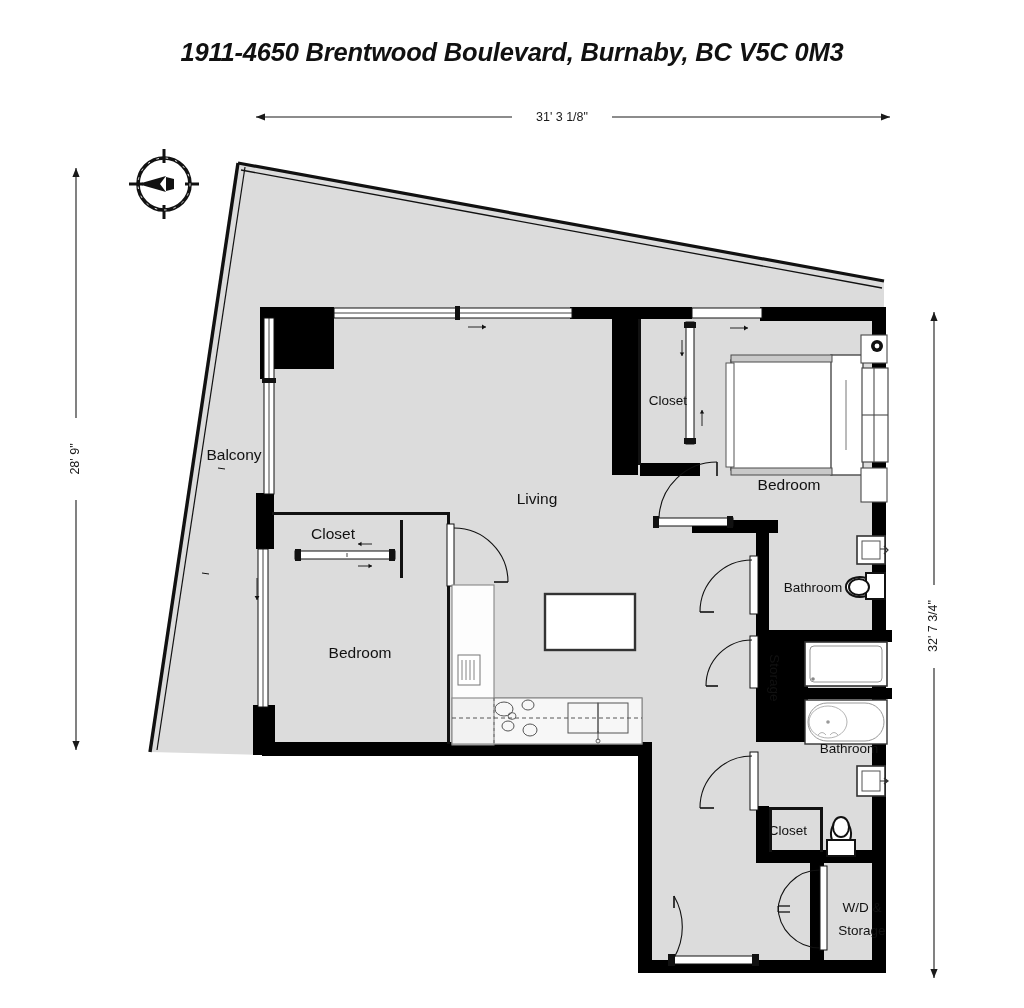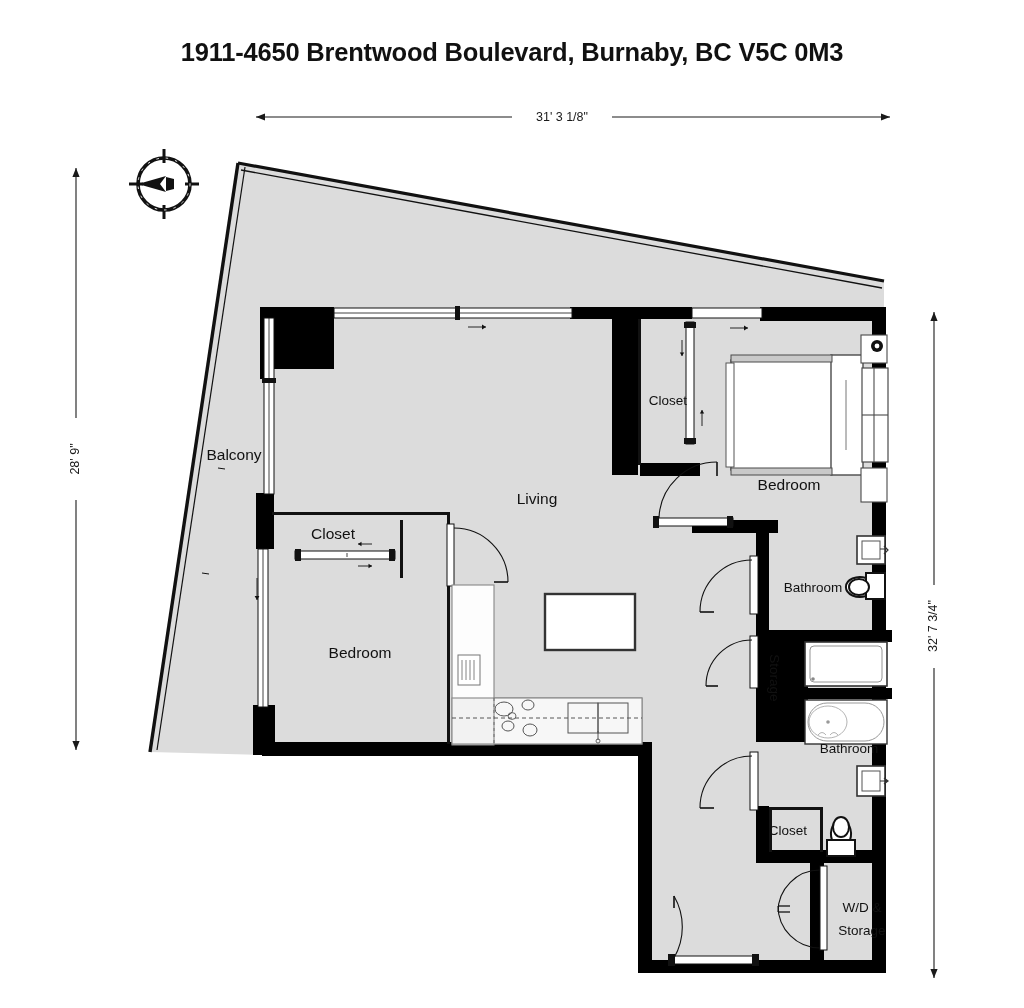--- a/index.html
+++ b/index.html
@@ -23,20 +23,21 @@
   #plan-title {
     position: absolute;
     left: 0;
     top: 38px;
     width: 1024px;
     text-align: center;
     font-size: 25.5px;
     font-weight: bold;
     letter-spacing: -0.2px;
     color: #111;
+    font-style: italic;
   }
   #floorplan-svg {
     position: absolute;
     left: 0;
     top: 0;
   }
   .room-label {
     font-family: "Liberation Sans", sans-serif;
     font-size: 15.5px;
     fill: #111111;

